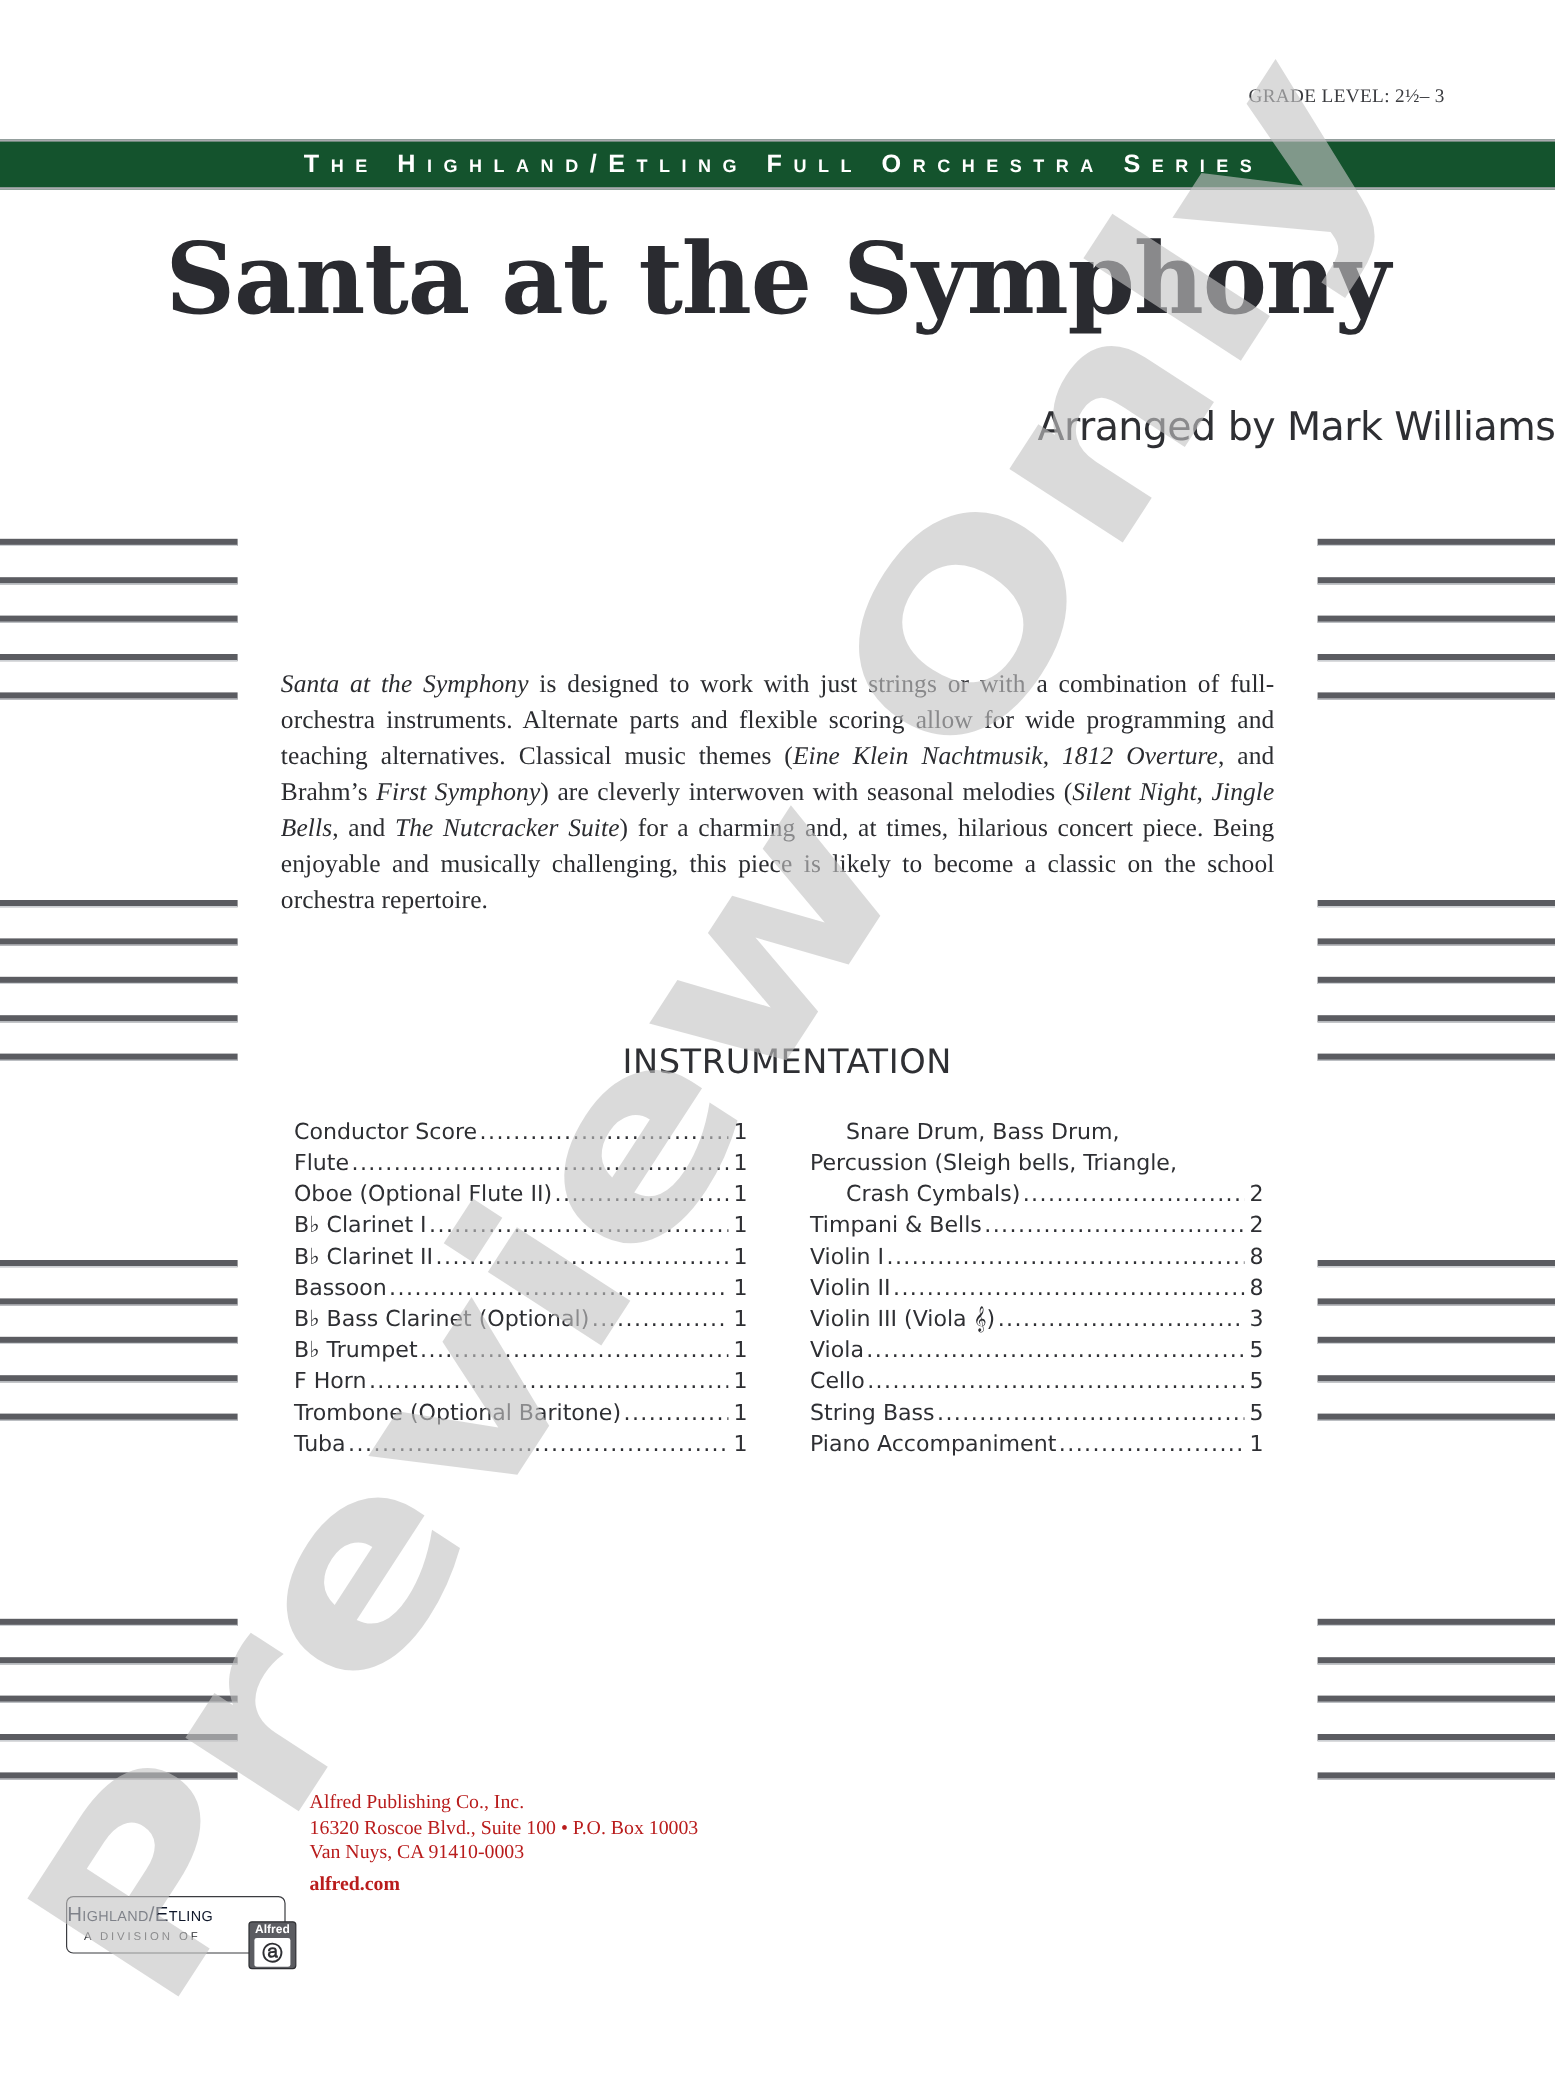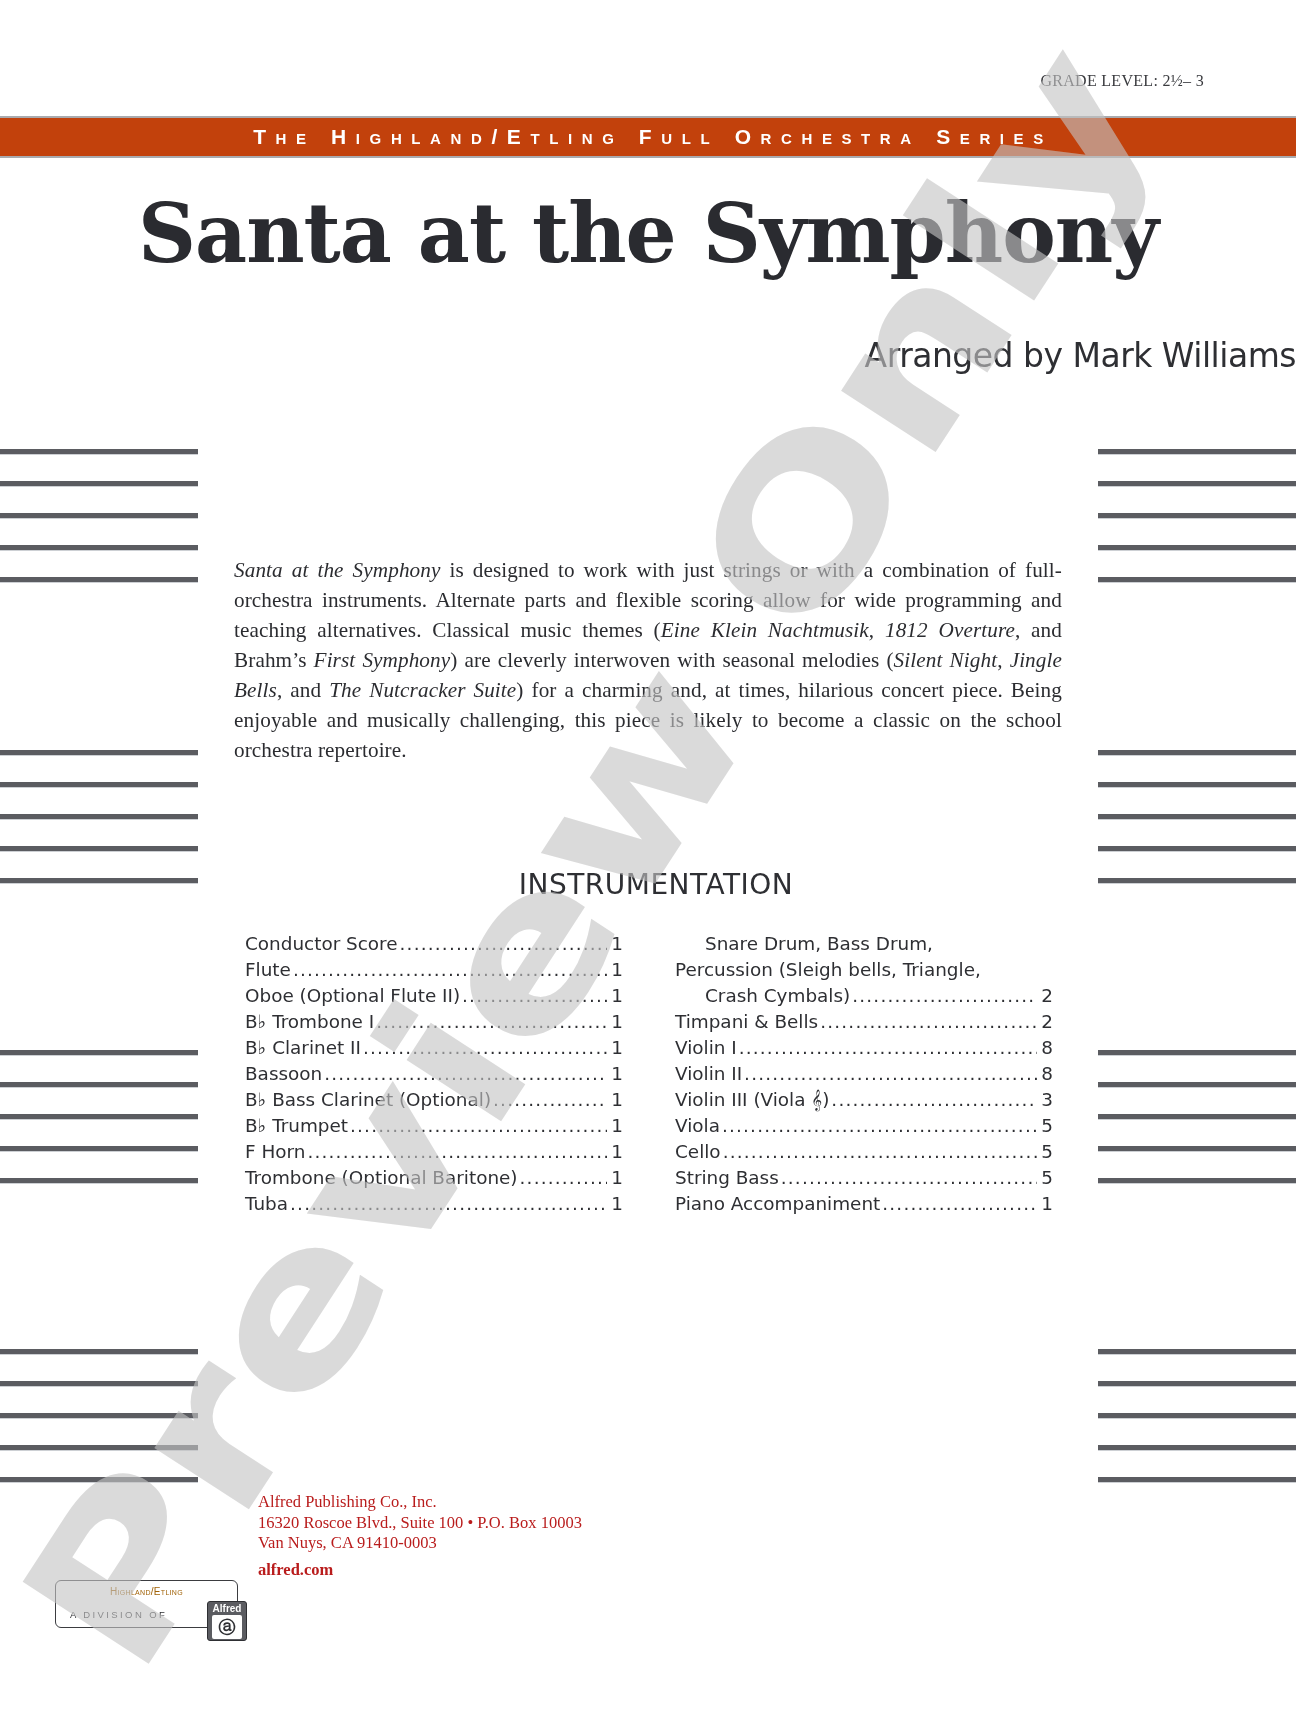--- a/index.html
+++ b/index.html
@@ -22,21 +22,21 @@
       font-size: 16px;
       letter-spacing: 0.3px;
       color: #3a3b3f;
     }
     .series-bar {
       position: absolute;
       top: 116px;
       left: 0;
       width: 1296px;
       height: 42px;
-      background: #c2410c;
+      background: #14532d;
       border-top: 2px solid #a9aaae;
       border-bottom: 2px solid #a9aaae;
       box-sizing: border-box;
       display: flex;
       align-items: center;
       justify-content: center;
     }
     .series-bar span {
       font-family: "Liberation Sans", sans-serif;
       font-weight: bold;
@@ -143,26 +143,25 @@
       height: 48px;
       border: 1.5px solid #3b3c40;
       border-radius: 6px;
       box-sizing: border-box;
     }
     .logo-top {
       position: absolute;
       top: 5px;
       left: 0;
       width: 100%;
-      text-align: center;
       font-family: "Liberation Sans", sans-serif;
-      font-size: 10px;
+      font-size: 17px;
       font-variant: small-caps;
       letter-spacing: 0.3px;
-      color: #a16207;
+      color: #0f172a;
     }
     .logo-bottom {
       position: absolute;
       top: 28px;
       left: 14px;
       font-family: "Liberation Sans", sans-serif;
       font-size: 9.5px;
       letter-spacing: 2.4px;
       color: #2e2f33;
       text-transform: uppercase;
@@ -305,21 +304,21 @@
       <span class="name">Flute</span>
       <span class="dots"></span>
       <span class="count">1</span>
     </div>
     <div class="instr-row">
       <span class="name">Oboe (Optional Flute II)</span>
       <span class="dots"></span>
       <span class="count">1</span>
     </div>
     <div class="instr-row">
-      <span class="name">B♭ Trombone I</span>
+      <span class="name">B♭ Clarinet I</span>
       <span class="dots"></span>
       <span class="count">1</span>
     </div>
     <div class="instr-row">
       <span class="name">B♭ Clarinet II</span>
       <span class="dots"></span>
       <span class="count">1</span>
     </div>
     <div class="instr-row">
       <span class="name">Bassoon</span>

